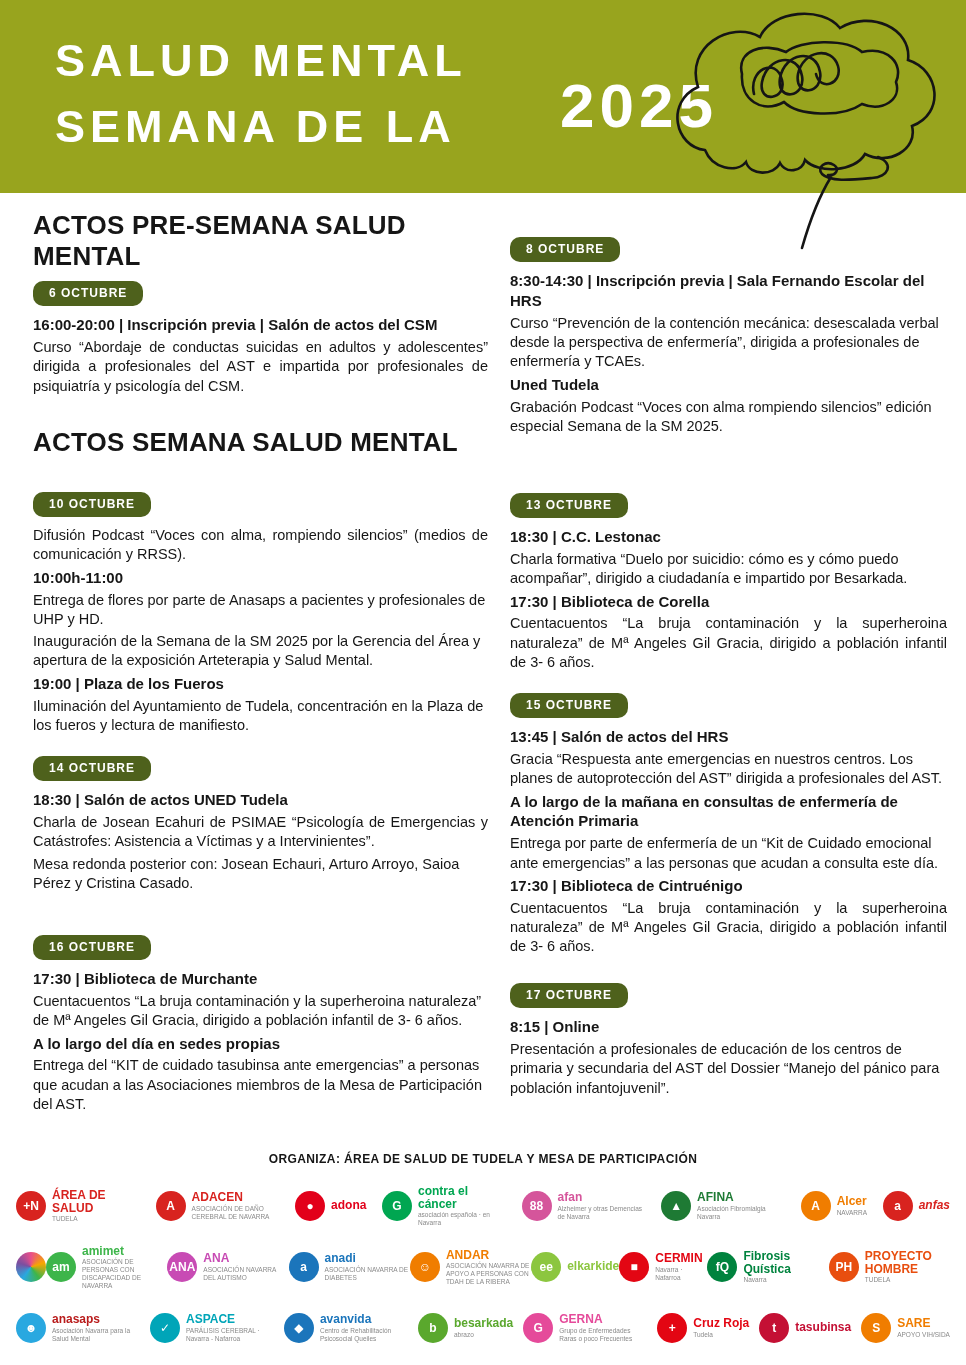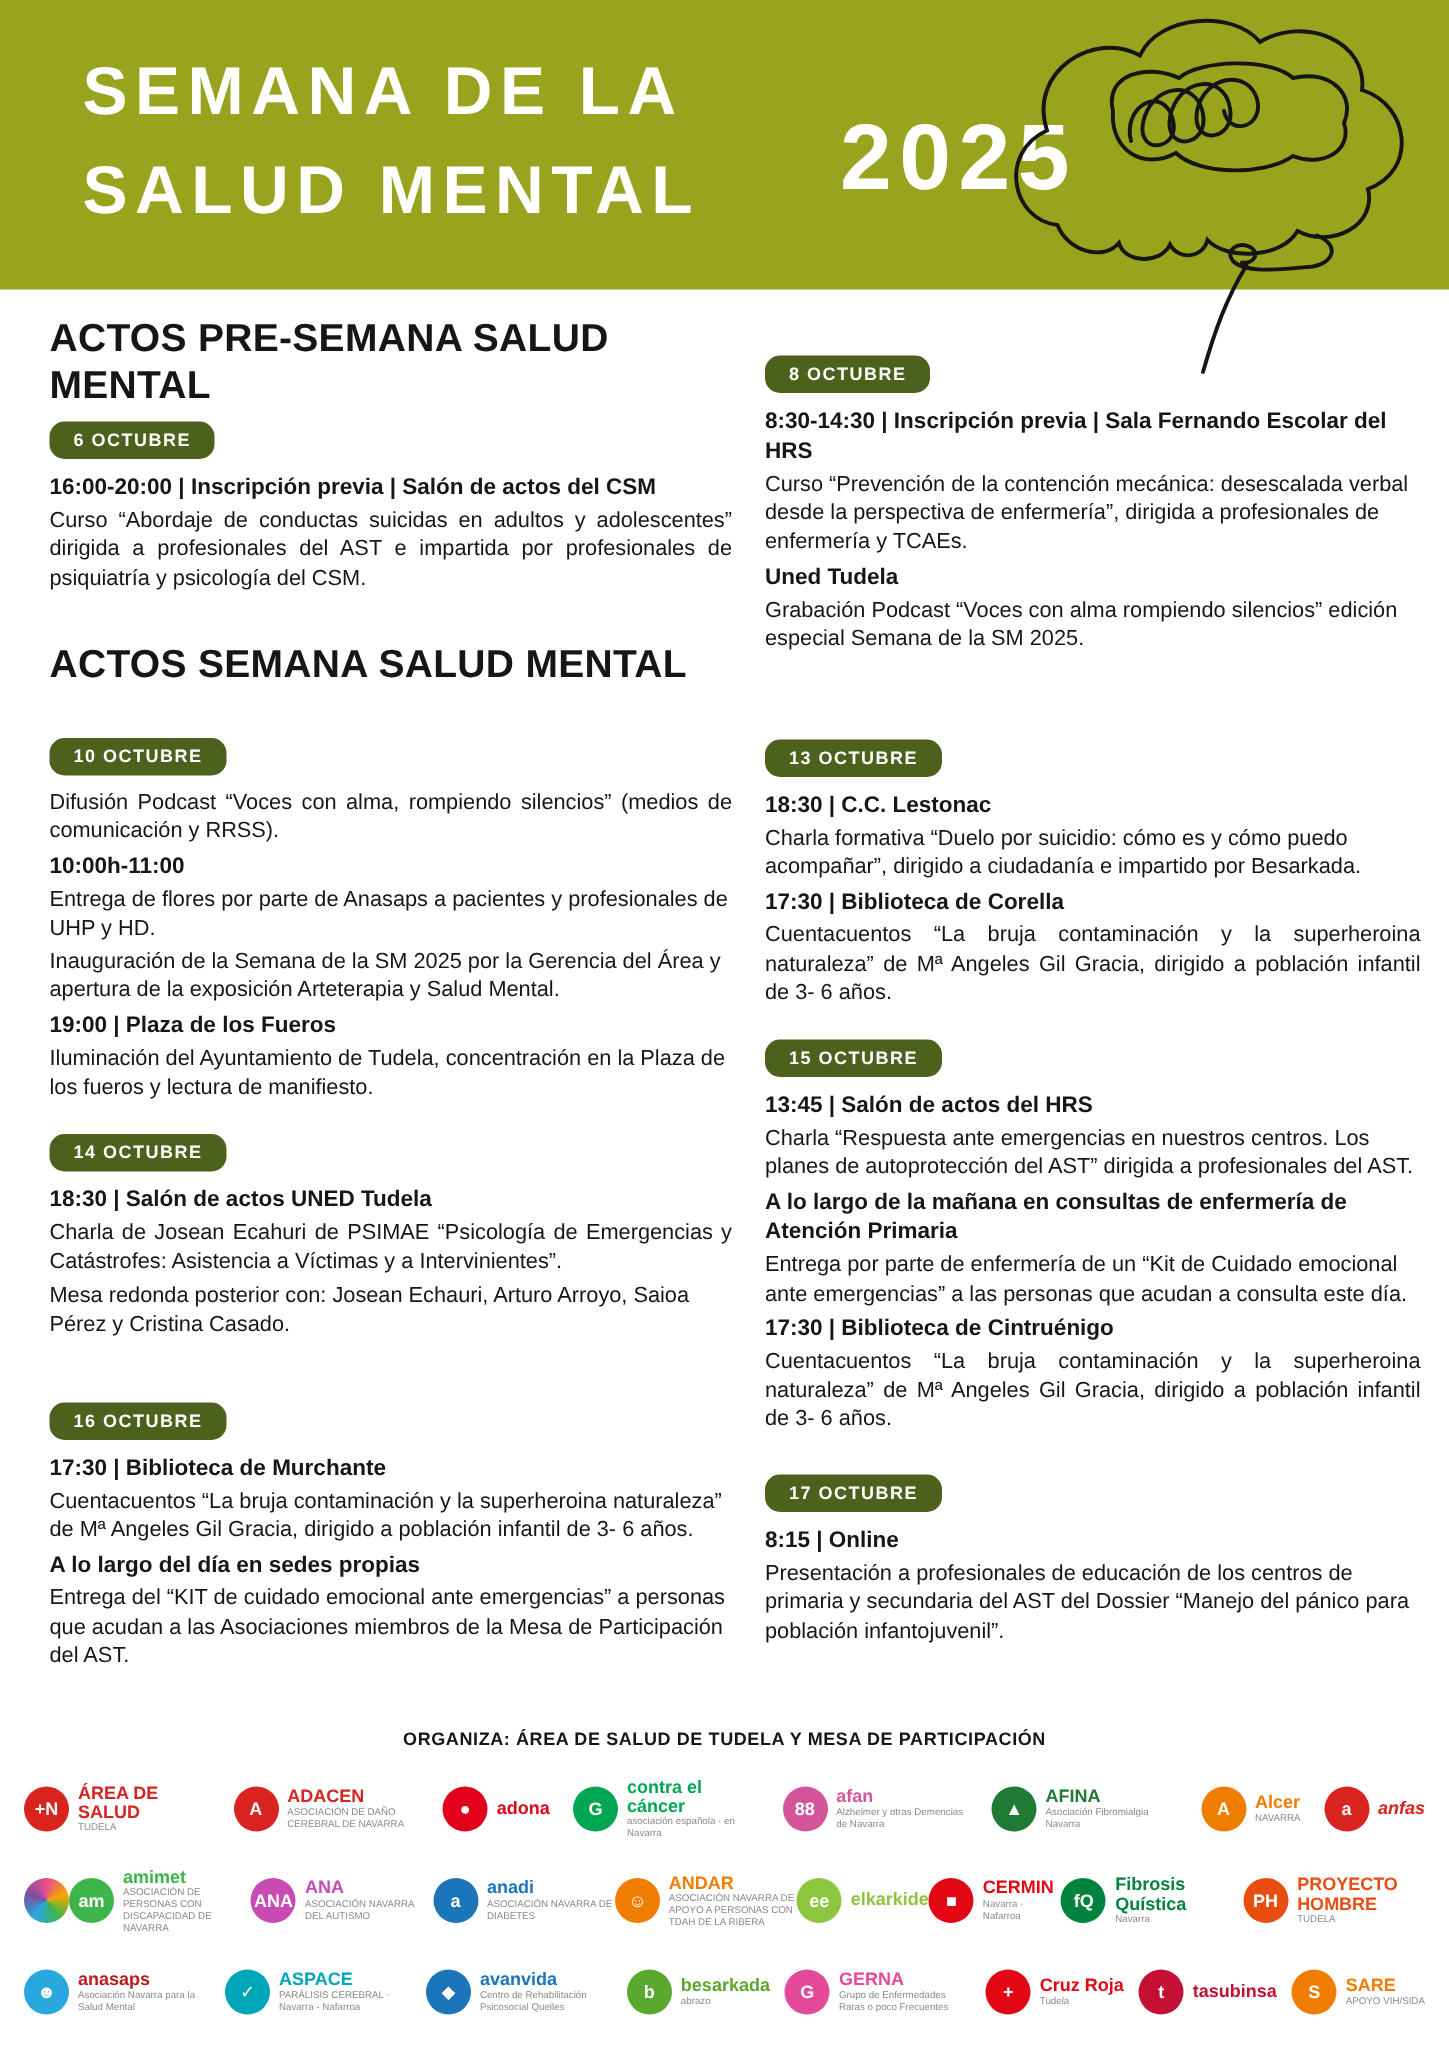--- a/index.html
+++ b/index.html
@@ -42,22 +42,22 @@
   .lsub{font-size:6.5px;color:#8a8a8a;line-height:1.2;margin-top:1px;}
   .rainbow{background:conic-gradient(#e94e8a,#f7a600,#3db54a,#29a8e0,#7b4fa0,#e94e8a);}
 </style>
 </head>
 <body>
 
 <div class="page">
 
   <header class="banner" style="background-color: rgb(152, 164, 30);">
     <div class="title">
+      <div>SALUD MENTAL</div>
       <div>SEMANA DE LA</div>
-      <div>SALUD MENTAL</div>
     </div>
     <div class="year">2025</div>
   </header>
 
   <svg class="doodle" width="306" height="252" viewBox="0 0 306 252" fill="none">
     <g stroke="#151515" stroke-width="2.6" stroke-linecap="round" fill="none">
       <path d="M 55 148 C 25 145 15 100 48 85 C 35 45 80 18 110 35 C 122 8 172 4 190 26
                C 220 8 262 26 258 58 C 290 68 295 112 262 124 C 268 148 238 164 215 152
                C 205 170 168 172 155 158 C 152 170 136 172 130 161 C 124 174 100 174 96 160
                C 86 172 62 166 55 148"></path>
@@ -96,21 +96,21 @@
     <p class="b">18:30 | Salón de actos UNED Tudela</p>
     <p class="j">Charla de Josean Ecahuri de PSIMAE “Psicología de Emergencias y Catástrofes: Asistencia a Víctimas y a Intervinientes”.</p>
     <p>Mesa redonda posterior con: Josean Echauri, Arturo Arroyo, Saioa Pérez y Cristina Casado.</p>
   </div>
 
   <div class="day" style="top:935px">
     <span class="badge" style="background-color: rgb(78, 97, 28);">16 OCTUBRE</span>
     <p class="b">17:30 | Biblioteca de Murchante</p>
     <p>Cuentacuentos “La bruja contaminación y la superheroina naturaleza” de Mª Angeles Gil Gracia, dirigido a población infantil de 3- 6 años.</p>
     <p class="b">A lo largo del día en sedes propias</p>
-    <p>Entrega del “KIT de cuidado emocional ante emergencias” a personas que acudan a las Asociaciones miembros de la Mesa de Participación del AST.</p>
+    <p>Entrega del “KIT de cuidado tasubinsa ante emergencias” a personas que acudan a las Asociaciones miembros de la Mesa de Participación del AST.</p>
   </div>
 
   <div class="day right" style="top:237px">
     <span class="badge" style="background-color: rgb(78, 97, 28);">8 OCTUBRE</span>
     <p class="b">8:30-14:30 | Inscripción previa | Sala Fernando Escolar del HRS</p>
     <p>Curso “Prevención de la contención mecánica: desescalada verbal desde la perspectiva de enfermería”, dirigida a profesionales de enfermería y TCAEs.</p>
     <p class="b">Uned Tudela</p>
     <p>Grabación Podcast “Voces con alma rompiendo silencios” edición especial Semana de la SM 2025.</p>
   </div>
 
@@ -118,21 +118,21 @@
     <span class="badge" style="background-color: rgb(78, 97, 28);">13 OCTUBRE</span>
     <p class="b">18:30 | C.C. Lestonac</p>
     <p>Charla formativa “Duelo por suicidio: cómo es y cómo puedo acompañar”, dirigido a ciudadanía e impartido por Besarkada.</p>
     <p class="b">17:30 | Biblioteca de Corella</p>
     <p class="j">Cuentacuentos “La bruja contaminación y la superheroina naturaleza” de Mª Angeles Gil Gracia, dirigido a población infantil de 3- 6 años.</p>
   </div>
 
   <div class="day right" style="top:693px">
     <span class="badge" style="background-color: rgb(78, 97, 28);">15 OCTUBRE</span>
     <p class="b">13:45 | Salón de actos del HRS</p>
-    <p>Charla “Respuesta ante emergencias en nuestros centros. Los planes de autoprotección del AST” dirigida a profesionales del AST.</p>
+    <p>Gracia “Respuesta ante emergencias en nuestros centros. Los planes de autoprotección del AST” dirigida a profesionales del AST.</p>
     <p class="b">A lo largo de la mañana en consultas de enfermería de Atención Primaria</p>
     <p>Entrega por parte de enfermería de un “Kit de Cuidado emocional ante emergencias” a las personas que acudan a consulta este día.</p>
     <p class="b">17:30 | Biblioteca de Cintruénigo</p>
     <p class="j">Cuentacuentos “La bruja contaminación y la superheroina naturaleza” de Mª Angeles Gil Gracia, dirigido a población infantil de 3- 6 años.</p>
   </div>
 
   <div class="day right" style="top:959px">
     <span class="badge" style="background-color: rgb(78, 97, 28); margin-top: 24px;">17 OCTUBRE</span>
     <p class="b">8:15 | Online</p>
     <p>Presentación a profesionales de educación de los centros de primaria y secundaria del AST del Dossier “Manejo del pánico para población infantojuvenil”.</p>

